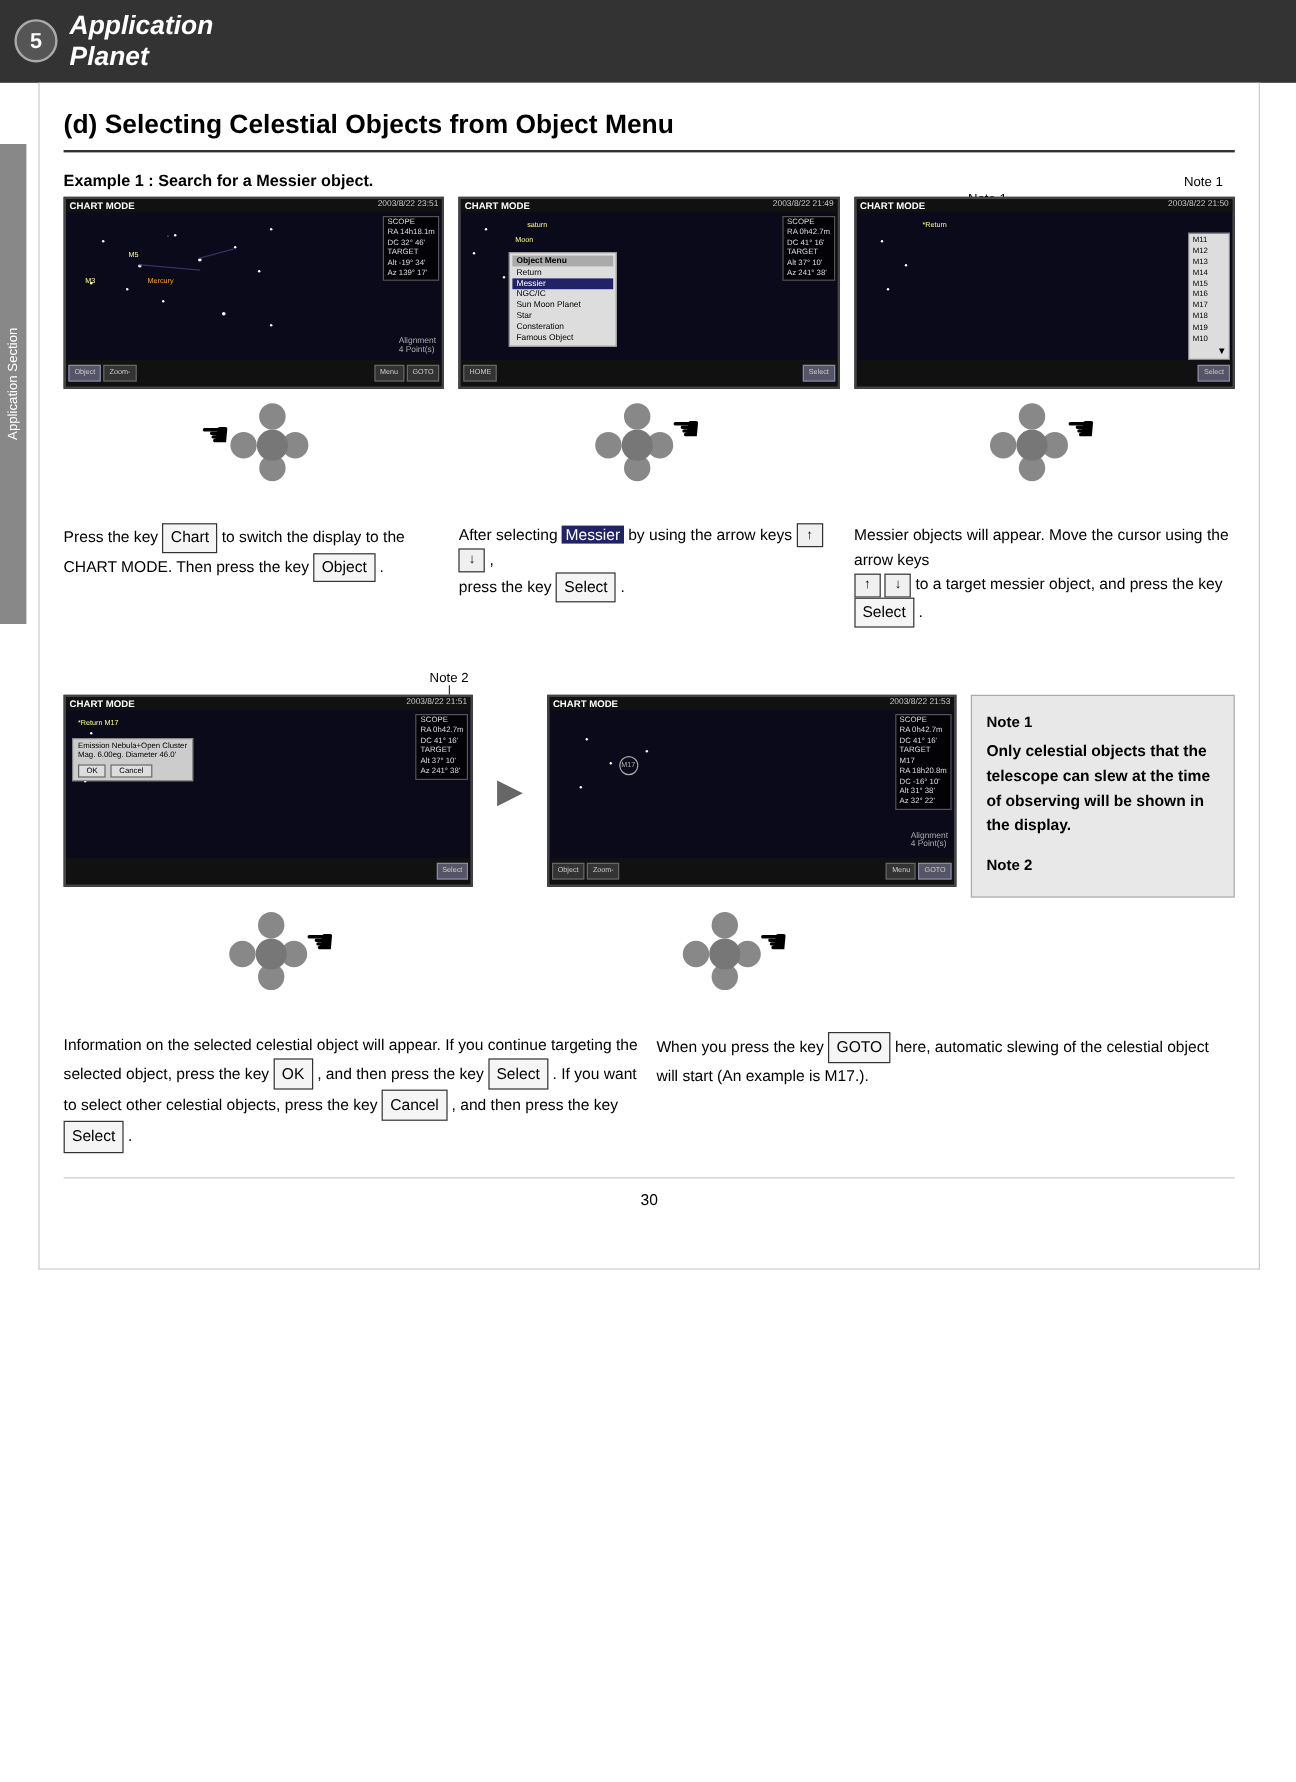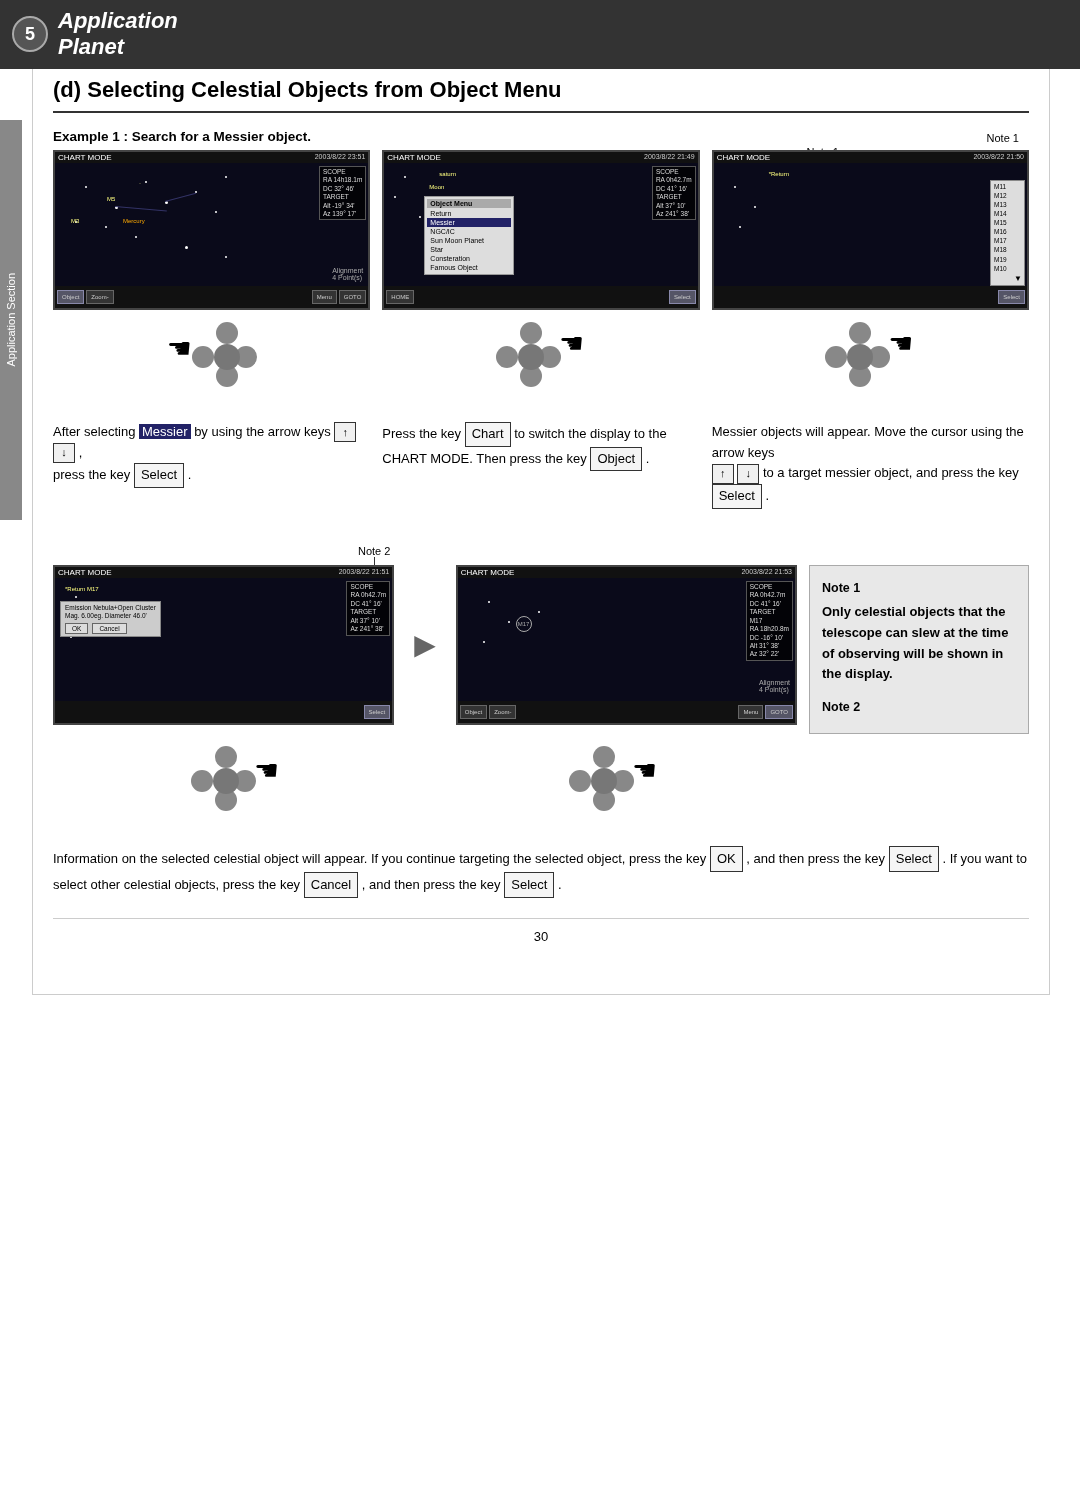--- a/index.html
+++ b/index.html
@@ -57,21 +57,21 @@
       color: #fff;
       font-size: 11px;
       writing-mode: vertical-rl;
       transform: rotate(180deg);
       white-space: nowrap;
     }
 
     
     .main-content {
       margin: 0 30px 0 32px;
-      padding: 8px 20px 40px 20px;
+      padding: 22px 20px 40px 20px;
       border: 1px solid #ccc;
       border-top: none;
       background: #fff;
     }
 
     .section-title {
       font-size: 22px;
       font-weight: bold;
       margin-bottom: 16px;
       border-bottom: 2px solid #333;
@@ -132,21 +132,21 @@
       display: flex;
       justify-content: space-between;
       background: #111;
       padding: 1px 3px;
       font-size: 7px;
       color: #ccc;
     }
 
     .chart-screen .mode-label {
       color: #fff;
-      font-weight: normal;
+      font-weight: bold;
       font-size: 8px;
     }
 
     .chart-screen .info-panel {
       position: absolute;
       top: 14px;
       right: 2px;
       background: rgba(0,0,0,0.7);
       border: 1px solid #555;
       padding: 1px 3px;
@@ -612,35 +612,35 @@
             <div class="dpad-circle dpad-btn dpad-right"></div>
             <div class="dpad-circle dpad-center"></div>
           </div>
         </div>
       </div>
     </div>
   </div>
 
   <div class="desc-row">
     <div class="desc-col">
+      <span>Press the key</span>
+      <span class="key-box">Chart</span>
+      <span>to switch the display to the CHART MODE. Then press the key</span>
+      <span class="key-box">Object</span>
+      <span>.</span>
+    </div>
+    <div class="desc-col">
       <span>After selecting</span>
       <span class="highlight-text">Messier</span>
       <span> </span><span>by using the arrow keys</span>
       <span class="arrow-key">↑</span>
       <span class="arrow-key">↓</span>
       <span>,<br></span>
       <span>press the key</span>
       <span class="key-box">Select</span>
-      <span>.</span>
-    </div>
-    <div class="desc-col">
-      <span>Press the key</span>
-      <span class="key-box">Chart</span>
-      <span>to switch the display to the CHART MODE. Then press the key</span>
-      <span class="key-box">Object</span>
       <span>.</span>
     </div>
     <div class="desc-col">
       <span>Messier objects will appear. Move the cursor using the arrow keys</span>
       <br>
       <span class="arrow-key">↑</span>
       <span class="arrow-key">↓</span>
       <span> </span><span>to a target messier object, and press the key</span>
       <span class="key-box">Select</span>
       <span>.</span>
@@ -792,17 +792,22 @@
       <span>Information on the selected celestial object will appear. If you continue targeting the selected object, press the key</span>
       <span class="key-box">OK</span>
       <span>, and then press the key</span>
       <span class="key-box">Select</span>
       <span>. If you want to select other celestial objects, press the key</span>
       <span class="key-box">Cancel</span>
       <span>, and then press the key</span>
       <span class="key-box">Select</span>
       <span>.</span>
     </div>
+    <div class="bottom-col">
+      <span>When you press the key</span>
+      <span class="key-box">GOTO</span>
+      <span> </span><span>here, automatic slewing of the celestial object will start (An example is M17.).</span>
+    </div>
   </div>
 
   <div class="page-number">30</div>
 
 </div>
 
 </body></html>

